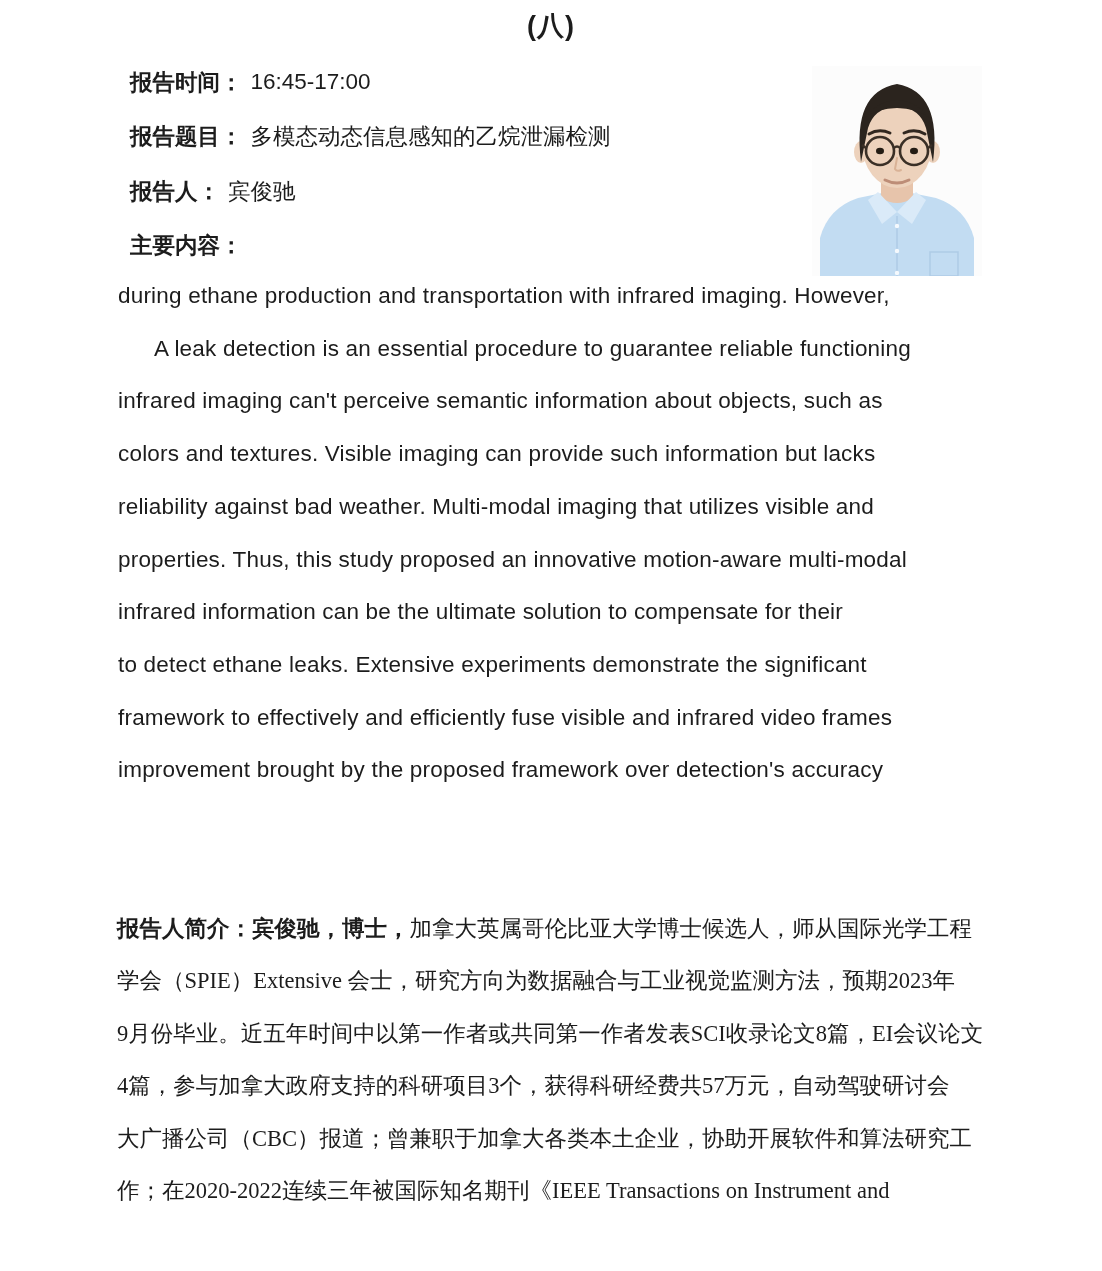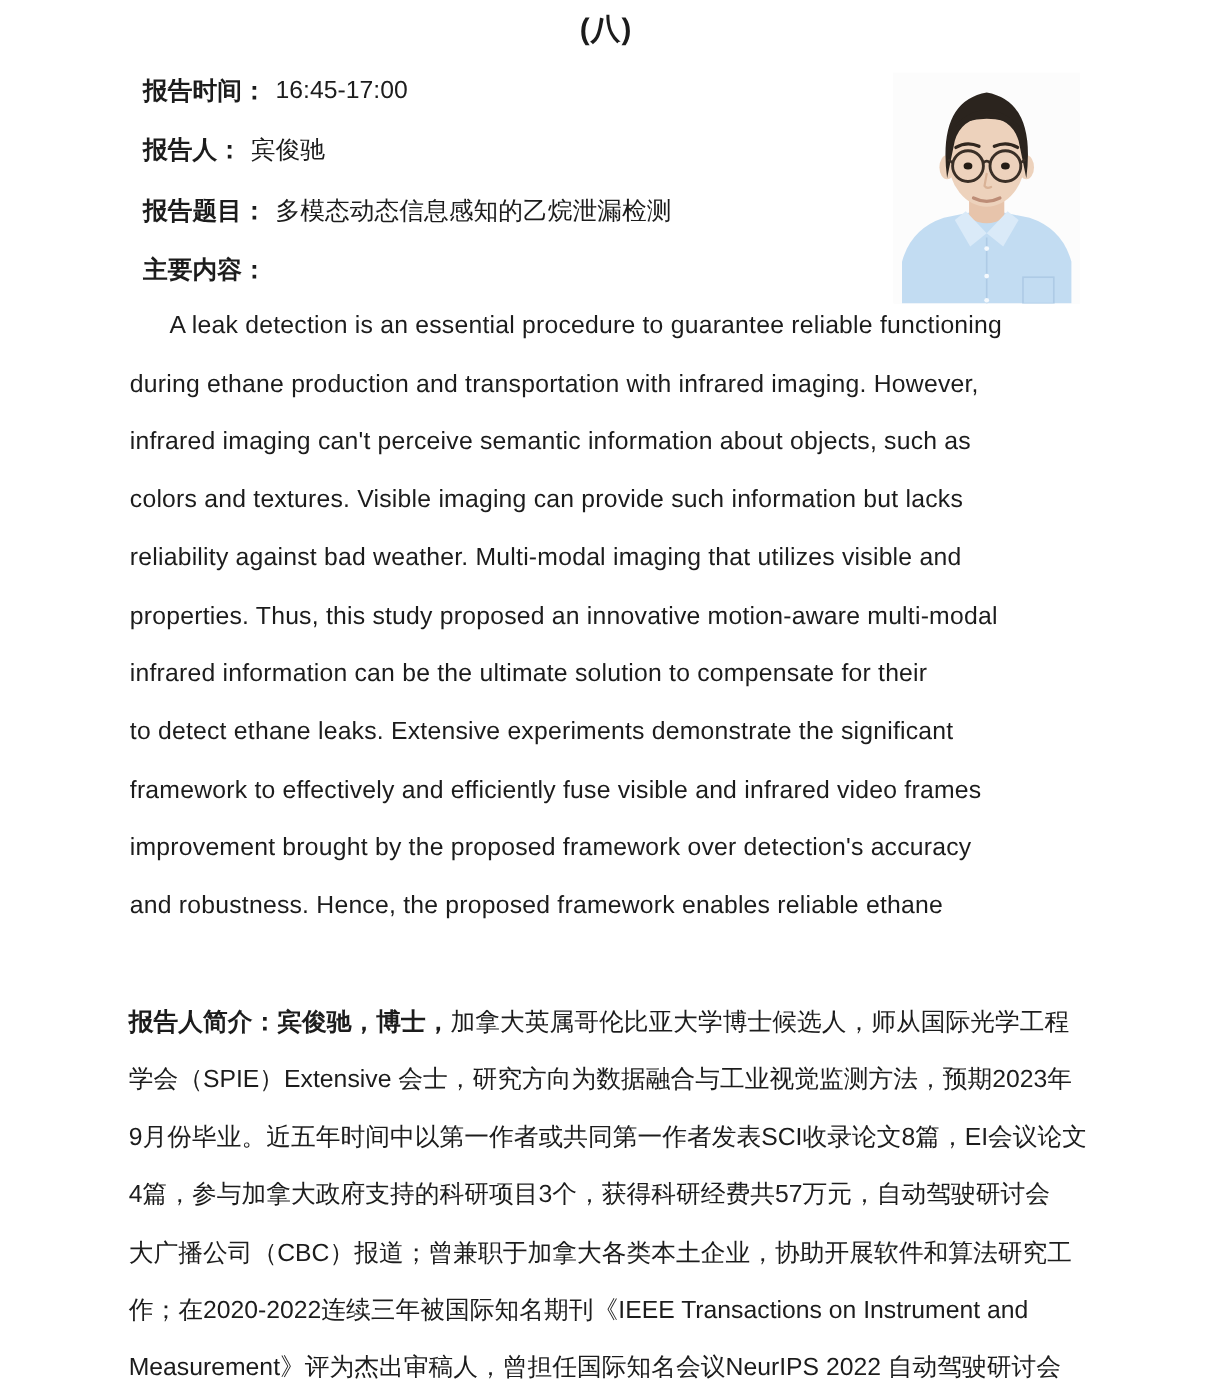--- a/index.html
+++ b/index.html
@@ -61,42 +61,43 @@
   .bio {
     position: absolute;
     left: 117px;
     top: 903px;
     width: 860px;
     font-size: 22.5px;
   }
   .bio .line {
     line-height: 52.4px;
     white-space: nowrap;
+    font-family: Liberation Serif, serif;
   }
   .bio .lead { font-weight: bold; }
 </style>
 </head>
 <body>
 
 <div class="page">
 
   <div class="doc-title">(八)</div>
 
   <div class="meta">
     <div class="meta-row">
       <span class="meta-label">报告时间：</span>
       <span class="meta-value">16:45-17:00</span>
     </div>
     <div class="meta-row">
+      <span class="meta-label">报告题目：</span>
+      <span class="meta-value">多模态动态信息感知的乙烷泄漏检测</span>
+    </div>
+    <div class="meta-row">
       <span class="meta-label">报告人：</span>
       <span class="meta-value">宾俊驰</span>
-    </div>
-    <div class="meta-row">
-      <span class="meta-label">报告题目：</span>
-      <span class="meta-value">多模态动态信息感知的乙烷泄漏检测</span>
     </div>
     <div class="meta-row">
       <span class="meta-label">主要内容：</span>
       <span class="meta-value"></span>
     </div>
   </div>
 
   <div class="photo-frame">
     <svg viewBox="0 0 170 210" xmlns="http://www.w3.org/2000/svg">
       <rect x="0" y="0" width="170" height="210" fill="#fcfcfc"></rect>
@@ -134,38 +135,36 @@
       <ellipse cx="68" cy="85" rx="4" ry="3.2" fill="#241c14"></ellipse>
       <ellipse cx="102" cy="85" rx="4" ry="3.2" fill="#241c14"></ellipse>
 
       <path d="M85,92 L83,103 Q85,106 89,104" stroke="#d9b296" stroke-width="2" fill="none" stroke-linecap="round"></path>
 
       <path d="M73,114 Q85,120 97,114" stroke="#bd8d77" stroke-width="3" fill="none" stroke-linecap="round"></path>
     </svg>
   </div>
 
   <div class="abstract">
+    <div class="line">during ethane production and transportation with infrared imaging. However,</div>
     <div class="line indent">A leak detection is an essential procedure to guarantee reliable functioning</div>
-    <div class="line">during ethane production and transportation with infrared imaging. However,</div>
     <div class="line">infrared imaging can't perceive semantic information about objects, such as</div>
     <div class="line">colors and textures. Visible imaging can provide such information but lacks</div>
     <div class="line">reliability against bad weather. Multi-modal imaging that utilizes visible and</div>
     <div class="line">properties. Thus, this study proposed an innovative motion-aware multi-modal</div>
     <div class="line">infrared information can be the ultimate solution to compensate for their</div>
     <div class="line">to detect ethane leaks. Extensive experiments demonstrate the significant</div>
     <div class="line">framework to effectively and efficiently fuse visible and infrared video frames</div>
     <div class="line">improvement brought by the proposed framework over detection's accuracy</div>
-    <div class="line">and robustness. Hence, the proposed framework enables reliable ethane</div>
   </div>
 
   <div class="bio">
     <div class="line">
       <span class="lead">报告人简介：宾俊驰，博士，</span><span>加拿大英属哥伦比亚大学博士候选人，师从国际光学工程</span>
     </div>
     <div class="line">学会（SPIE）Extensive 会士，研究方向为数据融合与工业视觉监测方法，预期2023年</div>
     <div class="line">9月份毕业。近五年时间中以第一作者或共同第一作者发表SCI收录论文8篇，EI会议论文</div>
     <div class="line">4篇，参与加拿大政府支持的科研项目3个，获得科研经费共57万元，自动驾驶研讨会</div>
     <div class="line">大广播公司（CBC）报道；曾兼职于加拿大各类本土企业，协助开展软件和算法研究工</div>
     <div class="line">作；在2020-2022连续三年被国际知名期刊《IEEE Transactions on Instrument and</div>
-    <div class="line">Measurement》评为杰出审稿人，曾担任国际知名会议NeurIPS 2022 自动驾驶研讨会</div>
   </div>
 
 </div>
 
 </body></html>

